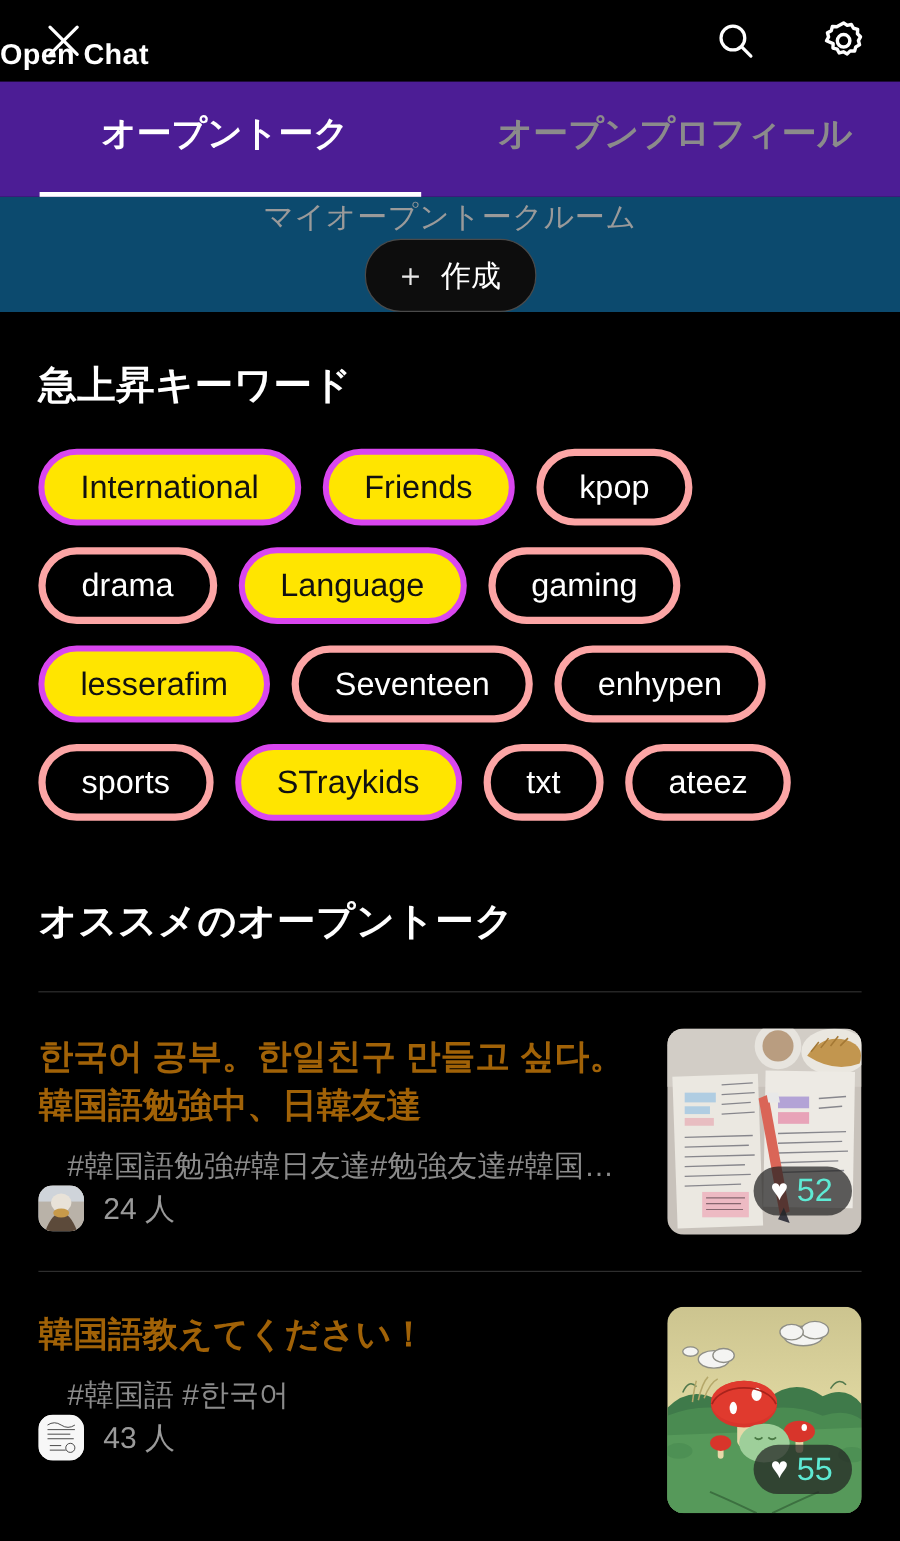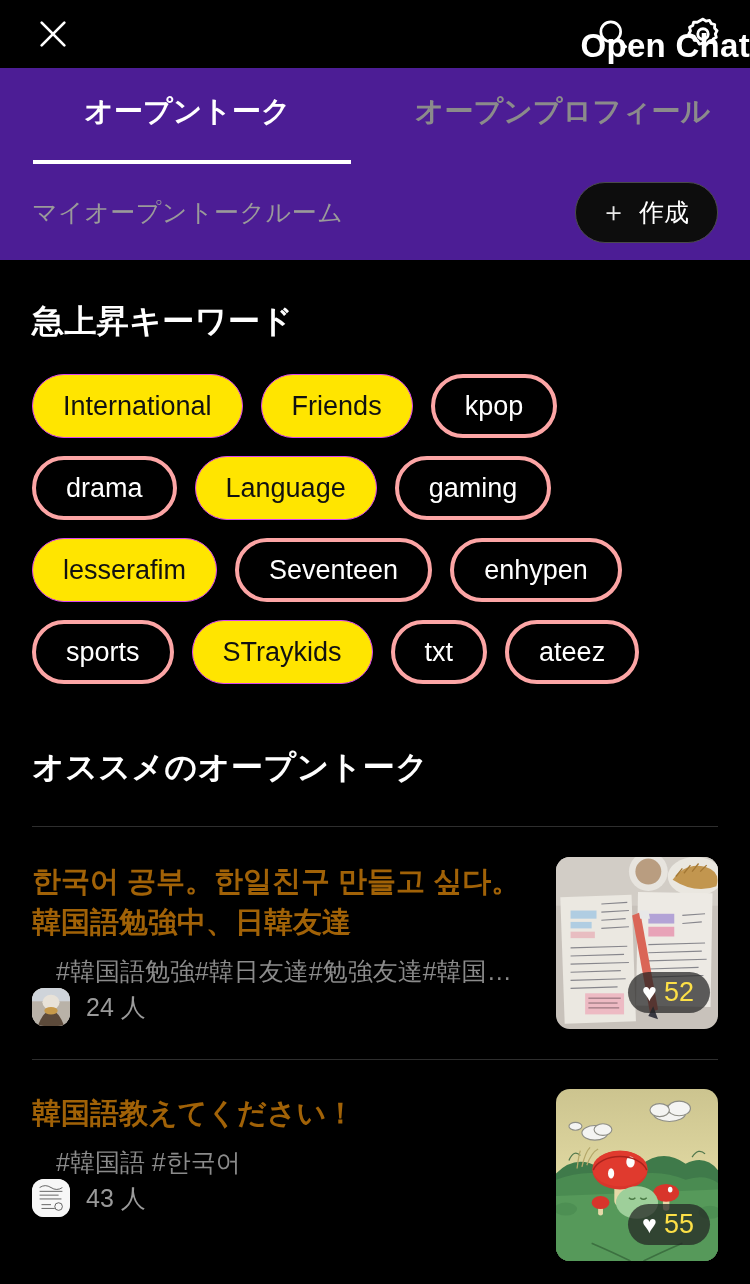--- a/index.html
+++ b/index.html
@@ -33,22 +33,22 @@
     width: 46px;
     height: 46px;
     display: flex;
     align-items: center;
     justify-content: center;
     cursor: pointer;
   }
   .app-title {
     position: absolute;
     left: 0; right: 0;
-    text-align: right;
-    font-size: 33px;
+    text-align: left;
+    font-size: 24px;
     font-weight: bold;
     letter-spacing: 0.3px;
     color: #ffffff;
     margin-top: 24px;
   }
   .topbar-actions {
     position: absolute;
     right: 24px;
     top: 50%;
     transform: translateY(-50%);
@@ -89,25 +89,26 @@
     left: 33px;
     bottom: 0;
     width: 318px;
     height: 4px;
     background: #ffffff;
   }
 
   
   .myroom-bar {
     height: 96px;
-    background: #4c1d95;
+    background: #0c4a6e;
     display: flex;
     align-items: center;
     justify-content: space-between;
     padding: 0 32px;
+    flex-direction: column;
   }
   .myroom-label {
     font-size: 25px;
     color: #9a9a9a;
     letter-spacing: 0.5px;
   }
   .create-btn {
     display: flex;
     align-items: center;
     gap: 12px;
@@ -147,27 +148,27 @@
     align-items: center;
     justify-content: center;
     padding: 0 30px;
     border-radius: 32px;
     font-size: 27px;
     cursor: pointer;
     white-space: nowrap;
   }
   .chip.plain {
     background: #000000;
-    border: 4px solid #fca5a5;
+    border: 6px solid #fca5a5;
     color: #ffffff;
     text-align: center;
   }
   .chip.highlight {
     background: #ffe500;
-    border: 1px solid #d946ef;
+    border: 5px solid #d946ef;
     color: #111111;
   }
 
   
   .recommend-section { padding-top: 62px; }
   .room-list { margin-top: 36px; }
   .room-item {
     display: flex;
     align-items: flex-start;
     justify-content: space-between;
@@ -248,21 +249,21 @@
     background: rgba(35,35,35,0.72);
     border-radius: 24px;
     padding: 7px 16px 7px 14px;
   }
   .heart-glyph {
     color: #ffffff;
     font-size: 25px;
     line-height: 1;
   }
   .like-count {
-    color: #fde047;
+    color: #5eead4;
     font-size: 27px;
     line-height: 1;
   }
 </style>
 </head>
 <body>
 
 <div class="topbar">
   <div class="close-btn">
     <svg width="34" height="34" viewBox="0 0 24 24" fill="none" stroke="#ffffff" stroke-width="1.9" stroke-linecap="round">

